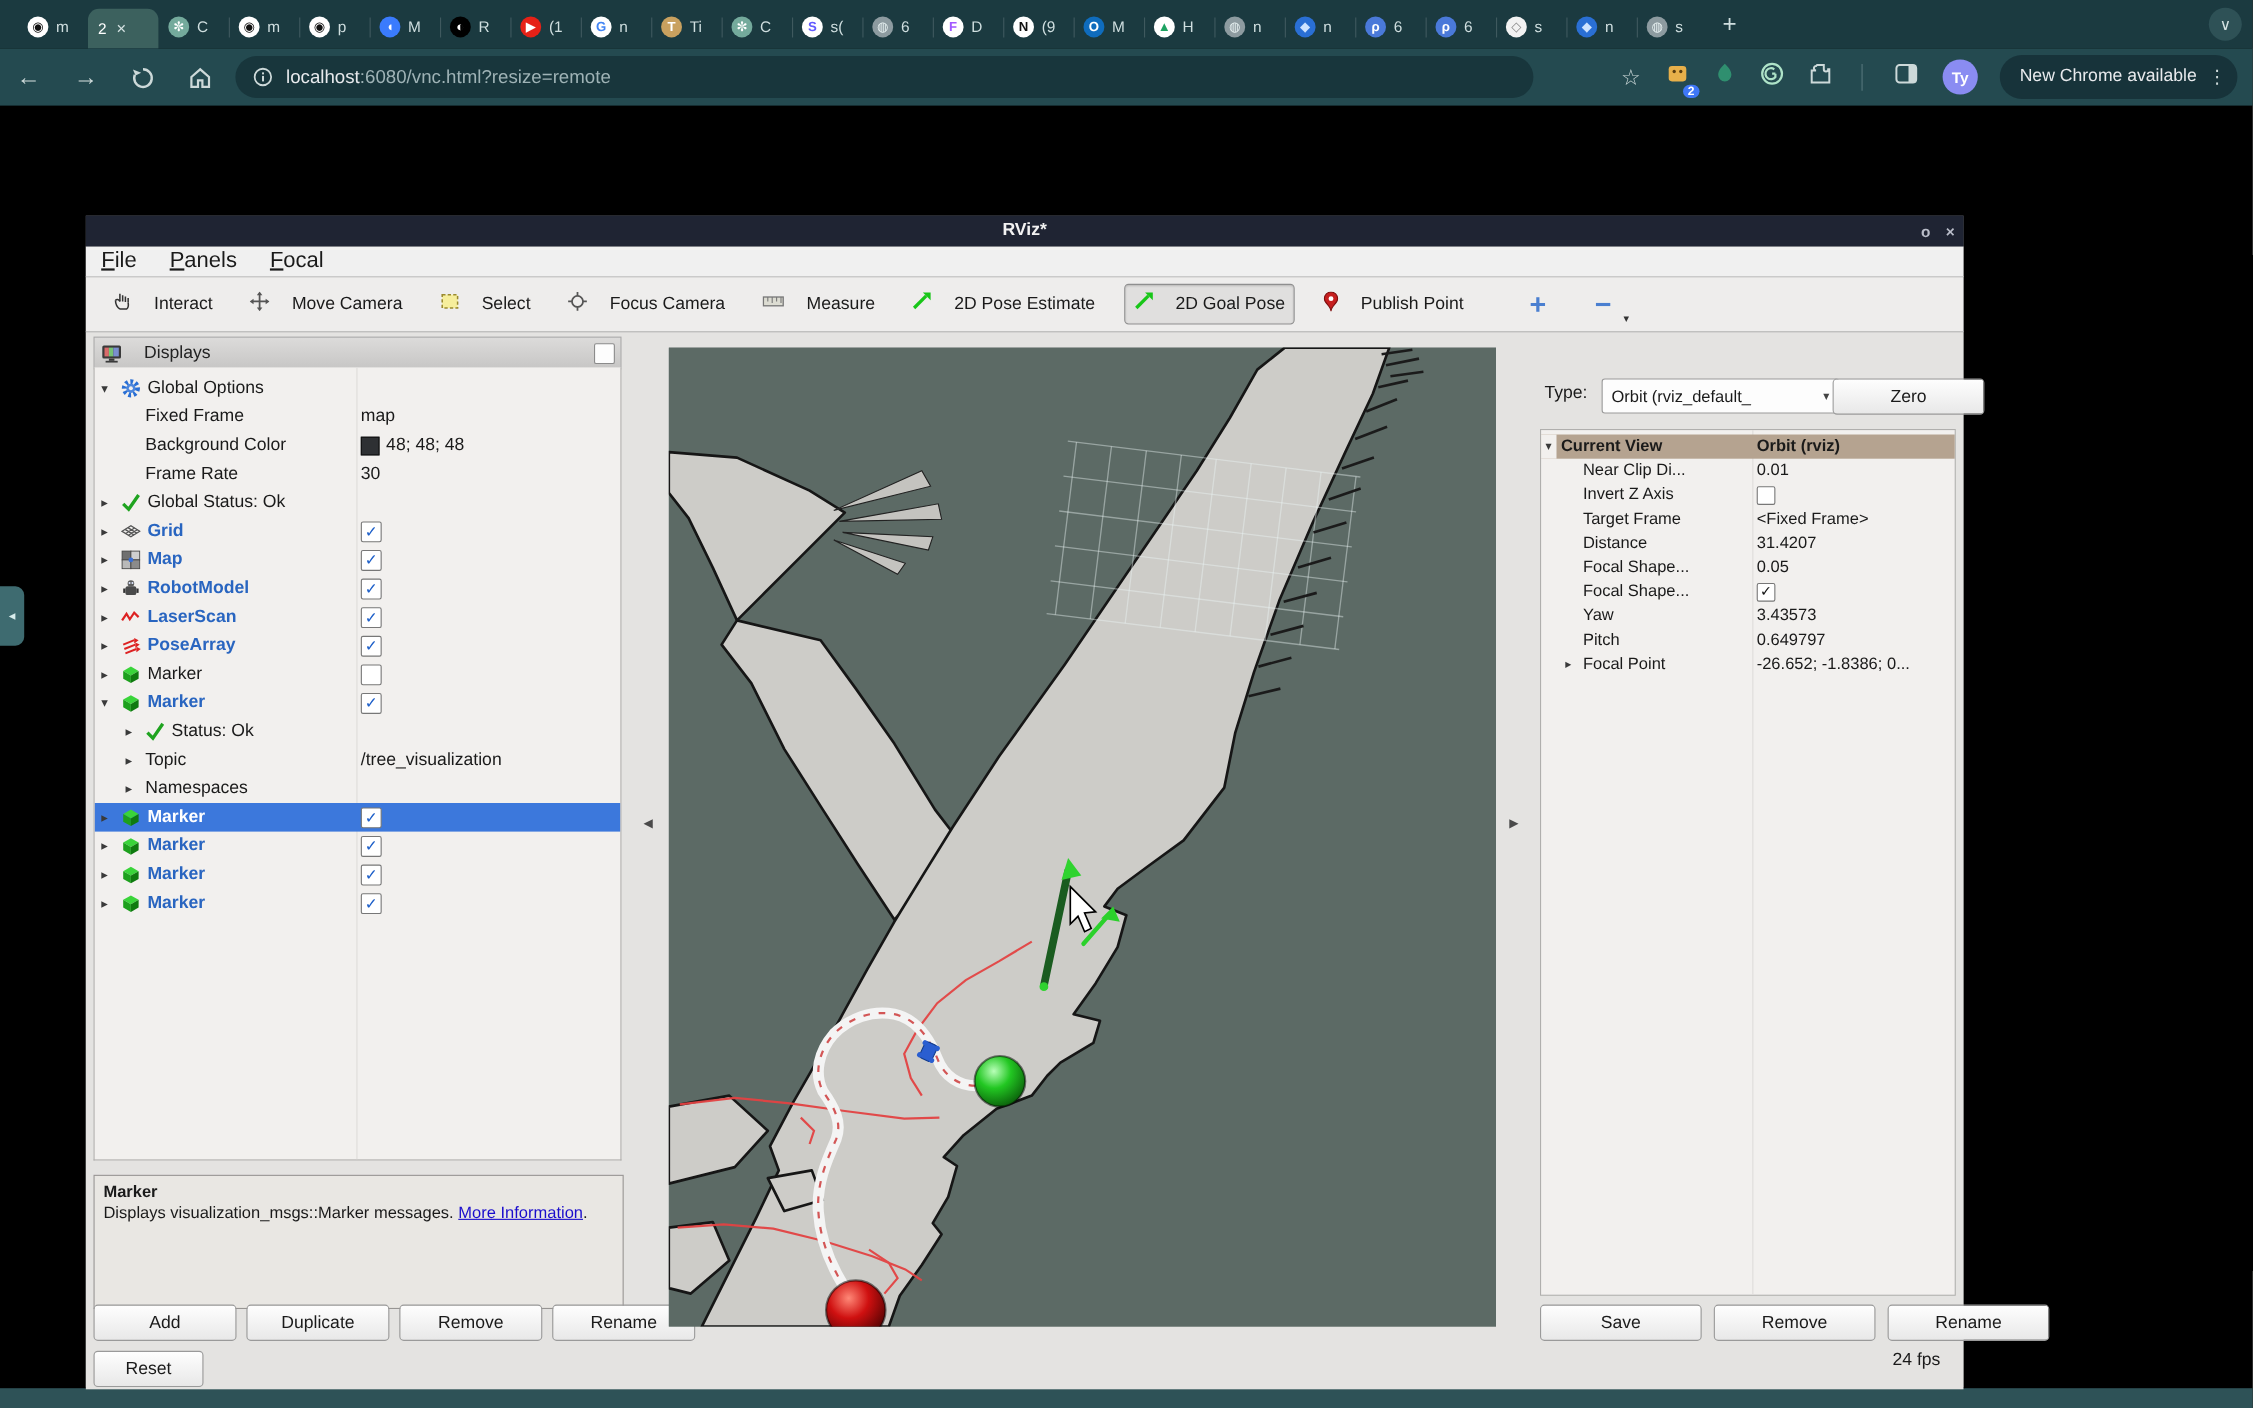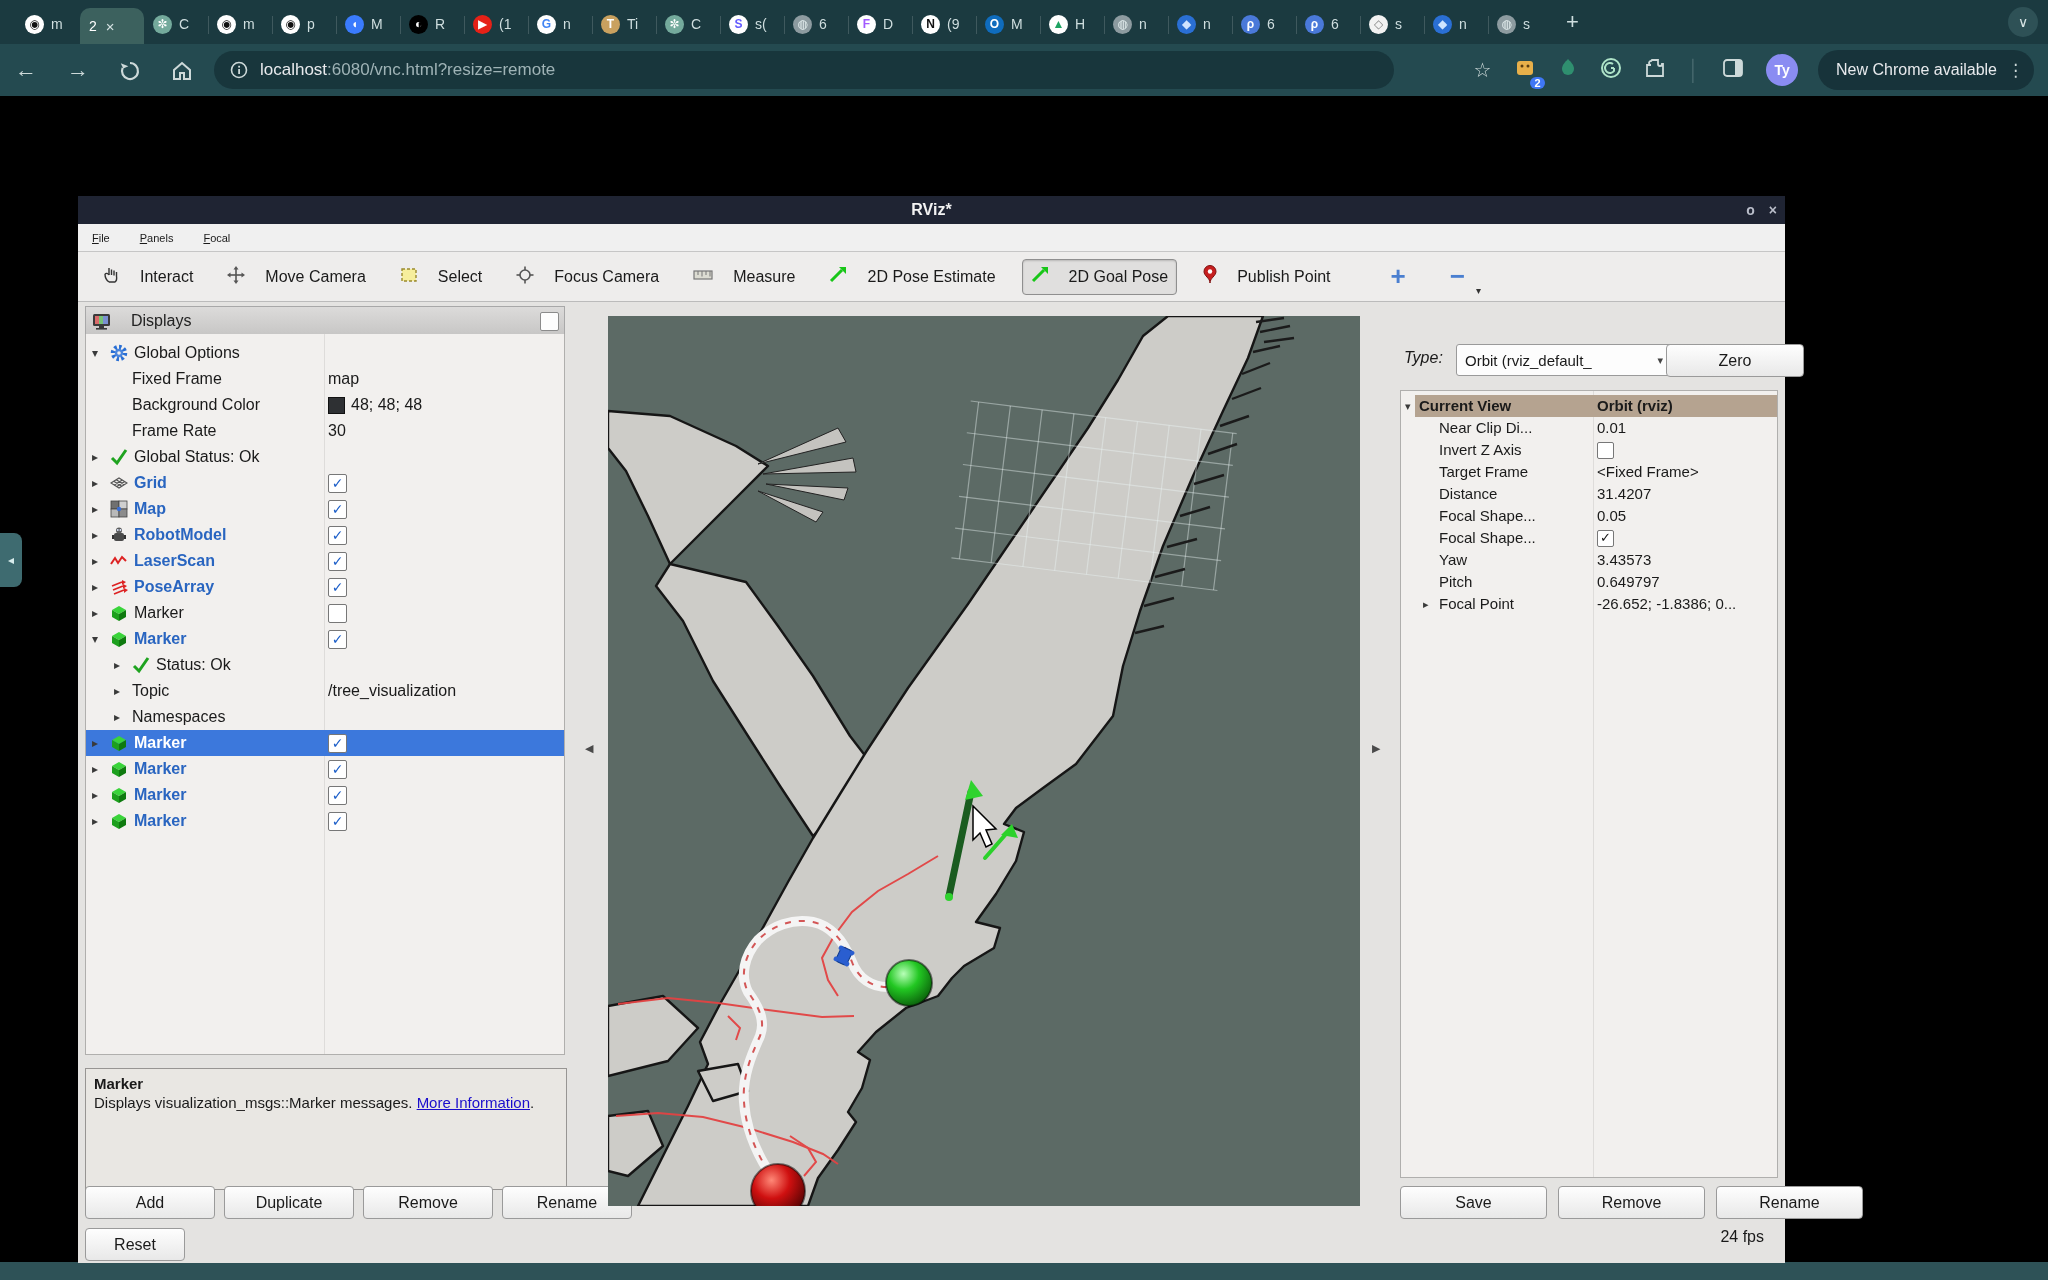--- a/index.html
+++ b/index.html
@@ -36,21 +36,21 @@
   .novnc-handle{position:absolute;left:0;top:533px;width:22px;height:54px;background:#3e6b70;border-radius:0 8px 8px 0;
        color:#d8ecec;display:flex;align-items:center;justify-content:center;font-size:12px;}
   .bottomstrip{position:absolute;left:0;top:1262px;width:2048px;height:18px;background:#2e5257;}
 
   
   .rviz{position:absolute;left:78px;top:196px;width:1707px;height:1065px;background:#737373;box-shadow:0 0 0 1px #000;}
   .titlebar{height:28px;background:#1f2433;color:#f2f2f2;display:flex;align-items:center;justify-content:center;
        font-size:16px;font-weight:bold;position:relative;}
   .winbtns{position:absolute;right:8px;top:0;height:28px;display:flex;gap:14px;align-items:center;color:#b9bdc9;font-size:14px;}
   .menubar{height:27px;background:#f0f0f0;border-bottom:1px solid #c6c6c6;display:flex;align-items:center;gap:30px;
-       padding-left:14px;font-size:11px;color:#1a1a1a;}
+       padding-left:14px;font-size:20px;color:#1a1a1a;}
   .menu-item{display:inline-block;}
   .menu-item::first-letter{text-decoration:underline;}
   .rtoolbar{height:49px;background:#eeedec;border-bottom:1px solid #bbb;display:flex;align-items:center;padding-left:16px;}
   .tool{display:flex;align-items:center;gap:20px;font-size:16px;color:#1a1a1a;padding:6px 8px;margin-right:18px;white-space:nowrap;}
   .tool.pressed{background:#e0dfde;border:1px solid #8f8f8f;border-radius:4px;box-shadow:inset 0 1px 2px rgba(0,0,0,.18);}
   .tool.tplus{color:#4a7fd0;font-size:26px;font-weight:bold;margin-left:26px;}
   .tool.tminus{color:#4a7fd0;font-size:26px;font-weight:bold;position:relative;margin-left:10px;}
   .tminus .dd{position:absolute;right:-8px;bottom:2px;font-size:10px;color:#333;}
   .client{position:relative;width:1707px;height:961px;background:#e4e3e1;}
 
@@ -82,21 +82,21 @@
        font-size:16px;color:#1a1a1a;display:flex;align-items:center;justify-content:center;padding:0 14px;
        font-family:"Liberation Sans","DejaVu Sans",sans-serif;}
   .resetbtn{position:absolute;left:0;top:922px;}
   .resetbtn .qbtn{min-width:70px;}
 
   .viewport{position:absolute;left:530px;top:14px;width:752px;height:890px;background:#5c6a65;}
   .collarrow{position:absolute;top:440px;font-size:11px;color:#4a4a4a;}
 
   .vpanel{position:absolute;left:1322px;top:4px;width:378px;height:952px;}
   .typerow{position:absolute;left:0;top:38px;width:378px;height:32px;font-size:16px;color:#1a1a1a;}
-  .typelabel{position:absolute;left:4px;top:5px;font-style:italic;}
+  .typelabel{position:absolute;left:4px;top:5px;}
   .dropdown{position:absolute;left:56px;top:0;width:198px;height:30px;background:#fdfdfd;border:1px solid #9a9a9a;border-radius:3px;
        display:flex;align-items:center;justify-content:space-between;padding:0 8px;font-size:15px;}
   .zerobtn{position:absolute;left:266px;top:0;width:108px;}
   .vtable{position:absolute;left:0;top:84px;width:376px;height:786px;background:#f2f0ee;border:1px solid #b0afad;}
   .vtable::before{content:"";position:absolute;left:192px;top:0;bottom:0;border-left:1px solid #dedcda;}
   .vrow{position:relative;height:22px;line-height:22px;font-size:15px;color:#1a1a1a;}
   .vrow.head{background:#b5a390;font-weight:bold;}
   .vrow.head::before{content:"";position:absolute;left:0;top:0;bottom:0;width:14px;background:#f2f0ee;}
   .vexp{position:absolute;top:0;font-size:11px;color:#3a3a3a;z-index:2;}
   .vlab{position:absolute;top:0;white-space:nowrap;}

